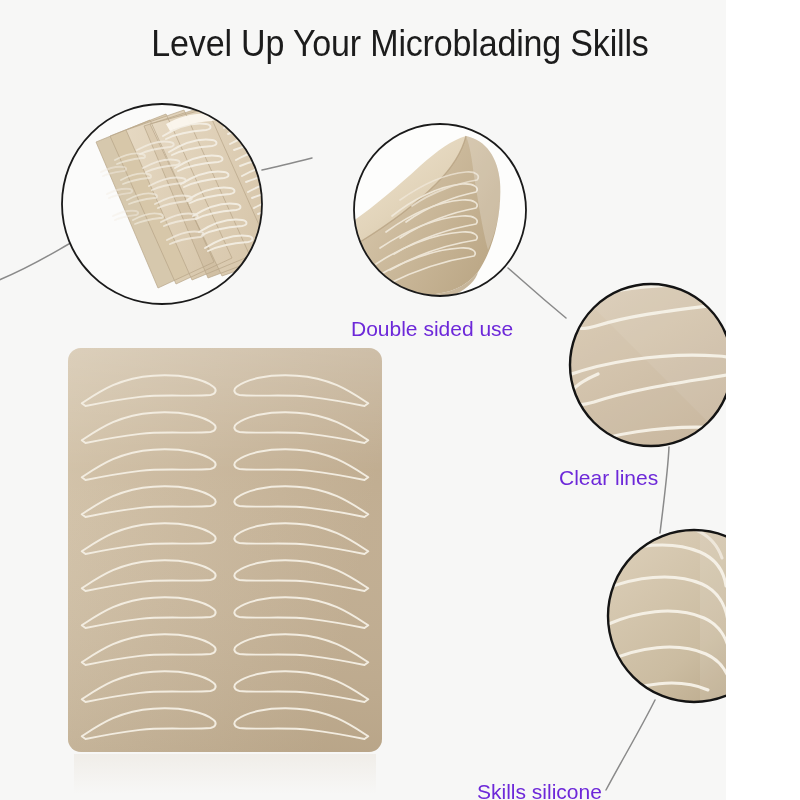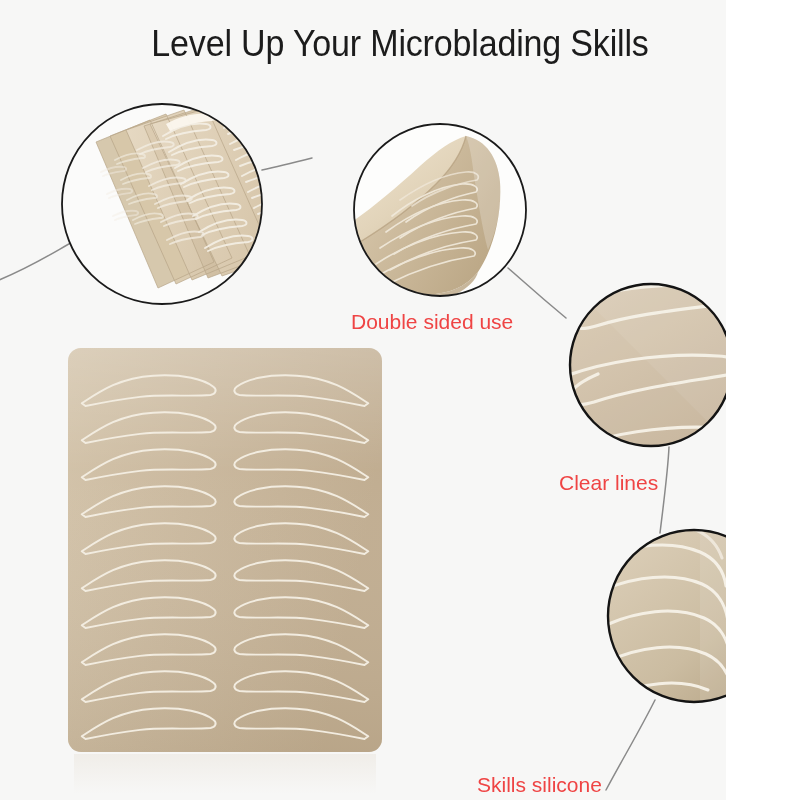--- a/index.html
+++ b/index.html
@@ -45,25 +45,26 @@
     width: 800px;
     height: 800px;
   }
 
   
   .caption {
     position: absolute;
     font-size: 21px;
     line-height: 29px;
     font-weight: 400;
-    color: #ef4444;
+    color: #6d28d9;
     white-space: pre;
+    margin-top: 7px;
   }
   #cap-double   { left: 351px; top: 307px; }
-  #cap-clear    { left: 559px; top: 468px; }
+  #cap-clear    { left: 559px; top: 456px; }
   #cap-quality  { left: 477px; top: 712px; }
 </style>
 </head>
 <body>
 
 <div id="poster">
 
   <div id="title">Level Up Your Microblading Skills</div>
 
   <svg id="art" viewBox="0 0 800 800">

